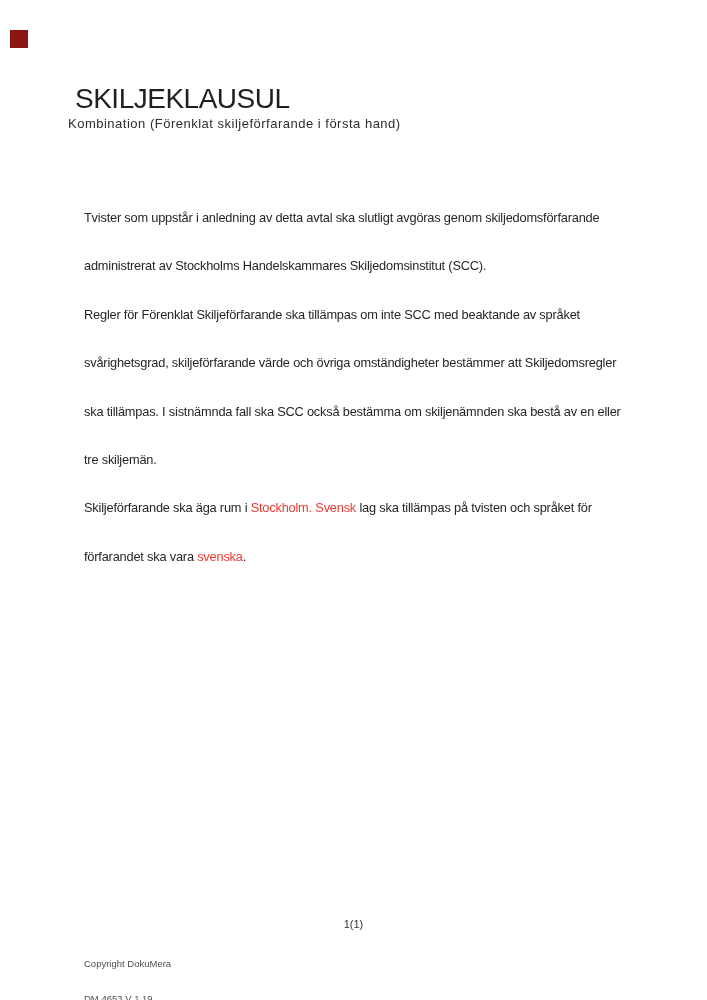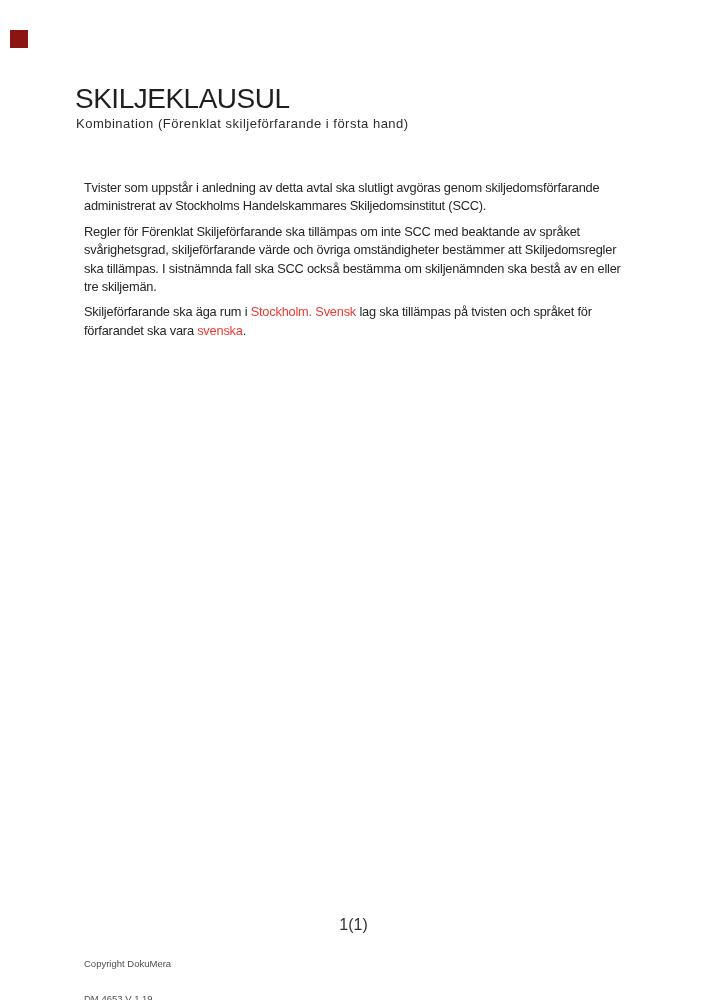--- a/index.html
+++ b/index.html
@@ -30,21 +30,21 @@
     top: 84px;
     font-size: 28px;
     line-height: 30px;
     font-weight: 400;
     letter-spacing: -0.5px;
     color: #1f1f1f;
     white-space: pre;
   }
   .doc-subtitle {
     position: absolute;
-    left: 76px;
+    left: 68px;
     top: 115px;
     font-size: 13px;
     line-height: 17px;
     font-weight: 400;
     letter-spacing: 0.5px;
     color: #2e2e2e;
     white-space: pre;
   }
   .doc-body {
     position: absolute;
@@ -54,31 +54,32 @@
     letter-spacing: -0.2px;
     color: var(--text, #262626);
   }
   .para {
     margin: 0 0 7px 0;
   }
   .line {
     height: 18.4px;
     line-height: 18.4px;
     white-space: pre;
+    margin-top: 30px;
   }
   .red {
     color: var(--red, #ee3a32);
   }
   .page-number {
     position: absolute;
     left: 0;
     top: 917px;
     width: 707px;
     text-align: center;
-    font-size: 16px;
+    font-size: 11px;
     line-height: 15px;
     color: #333333;
   }
   .copyright {
     position: absolute;
     left: 84px;
     top: 934px;
     font-size: 9.5px;
     line-height: 11.8px;
     color: var(--muted, #4f4f4f);

